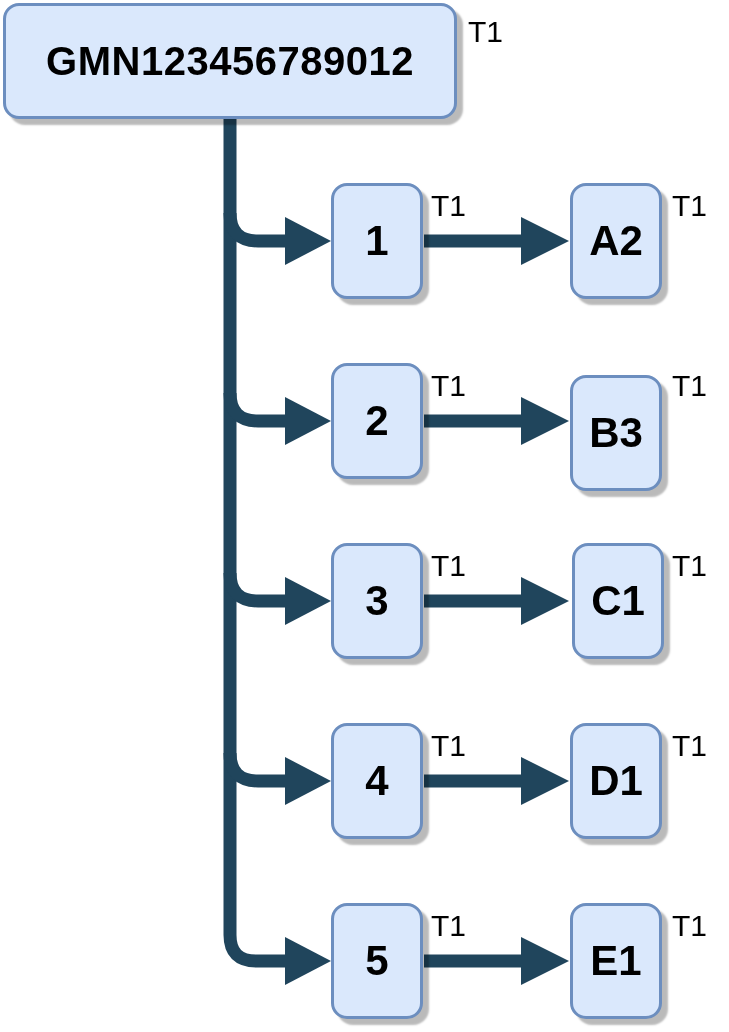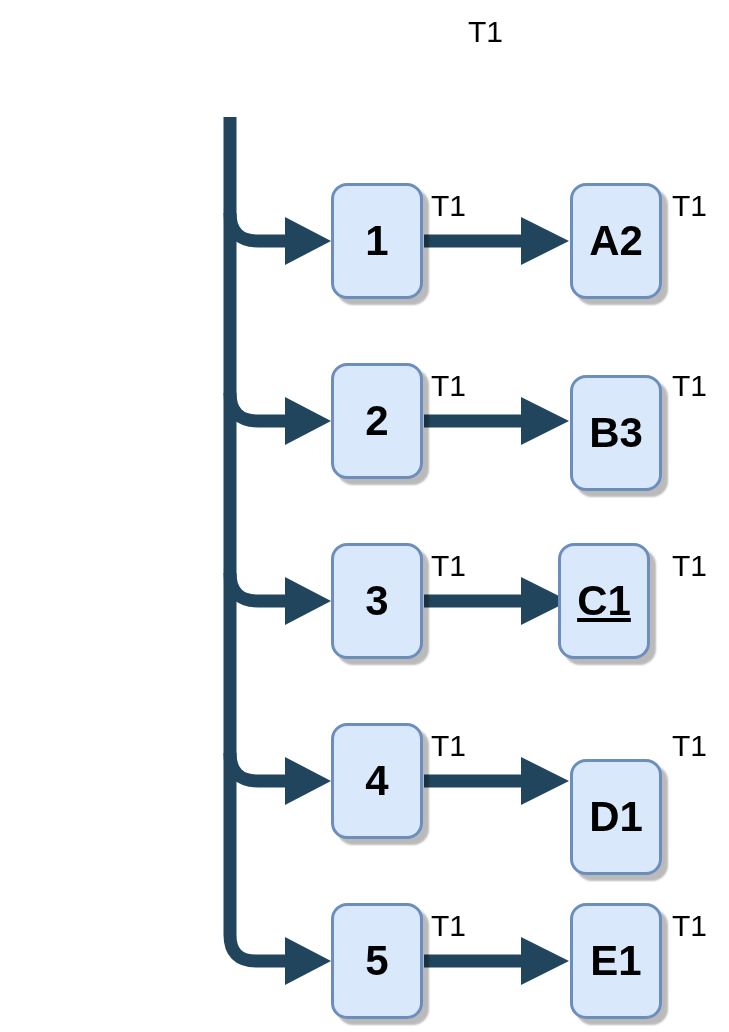--- a/index.html
+++ b/index.html
@@ -69,37 +69,40 @@
       <path d="M 424 601 L 522 601" fill="none" stroke="#20455c" stroke-width="13"></path>
       <polygon points="521,577 521,625 569,601" fill="#20455c"></polygon>
       <path d="M 230 753 Q 230 781 258 781 L 286 781" fill="none" stroke="#20455c" stroke-width="13"></path>
       <polygon points="285,757 285,805 331,781" fill="#20455c"></polygon>
       <path d="M 424 781 L 522 781" fill="none" stroke="#20455c" stroke-width="13"></path>
       <polygon points="521,757 521,805 569,781" fill="#20455c"></polygon>
       <path d="M 424 961 L 522 961" fill="none" stroke="#20455c" stroke-width="13"></path>
       <polygon points="521,937 521,985 569,961" fill="#20455c"></polygon>
     </svg>
 
+  <div class="node root-node">
+    <span>GMN123456789012</span>
+  </div>
   <div class="tag" style="left:468px; top:17px;">T1</div>
 
   <div id="branches">
       <div class="node small-node" style="left: 331px; top: 183px;">1</div>
       <div class="tag" style="left: 431px; top: 191px;">T1</div>
       <div class="node small-node" style="left: 570px; top: 183px;">A2</div>
       <div class="tag" style="left: 672px; top: 191px;">T1</div>
       <div class="node small-node" style="left: 331px; top: 363px;">2</div>
       <div class="tag" style="left: 431px; top: 371px;">T1</div>
       <div class="node small-node" style="left: 570px; top: 363px; margin-top: 12px;">B3</div>
       <div class="tag" style="left: 672px; top: 371px;">T1</div>
       <div class="node small-node" style="left: 331px; top: 543px;">3</div>
       <div class="tag" style="left: 431px; top: 551px;">T1</div>
-      <div class="node small-node" style="left: 558px; top: 543px; text-decoration: underline;">C1</div>
+      <div class="node small-node" style="left: 572px; top: 543px;">C1</div>
       <div class="tag" style="left: 672px; top: 551px;">T1</div>
       <div class="node small-node" style="left: 331px; top: 723px;">4</div>
       <div class="tag" style="left: 431px; top: 731px;">T1</div>
-      <div class="node small-node" style="left: 570px; top: 723px; margin-top: 36px;">D1</div>
+      <div class="node small-node" style="left: 570px; top: 723px;">D1</div>
       <div class="tag" style="left: 672px; top: 731px;">T1</div>
       <div class="node small-node" style="left: 331px; top: 903px;">5</div>
       <div class="tag" style="left: 431px; top: 911px;">T1</div>
       <div class="node small-node" style="left: 570px; top: 903px;">E1</div>
       <div class="tag" style="left: 672px; top: 911px;">T1</div>
     </div>
 </div>
 
 </body></html>

